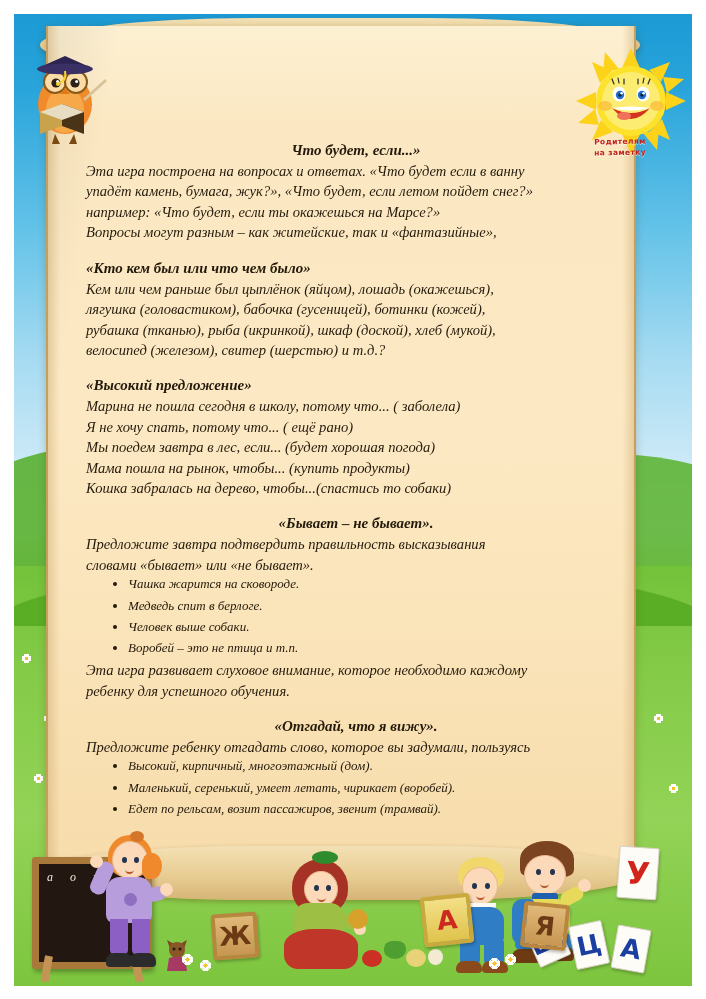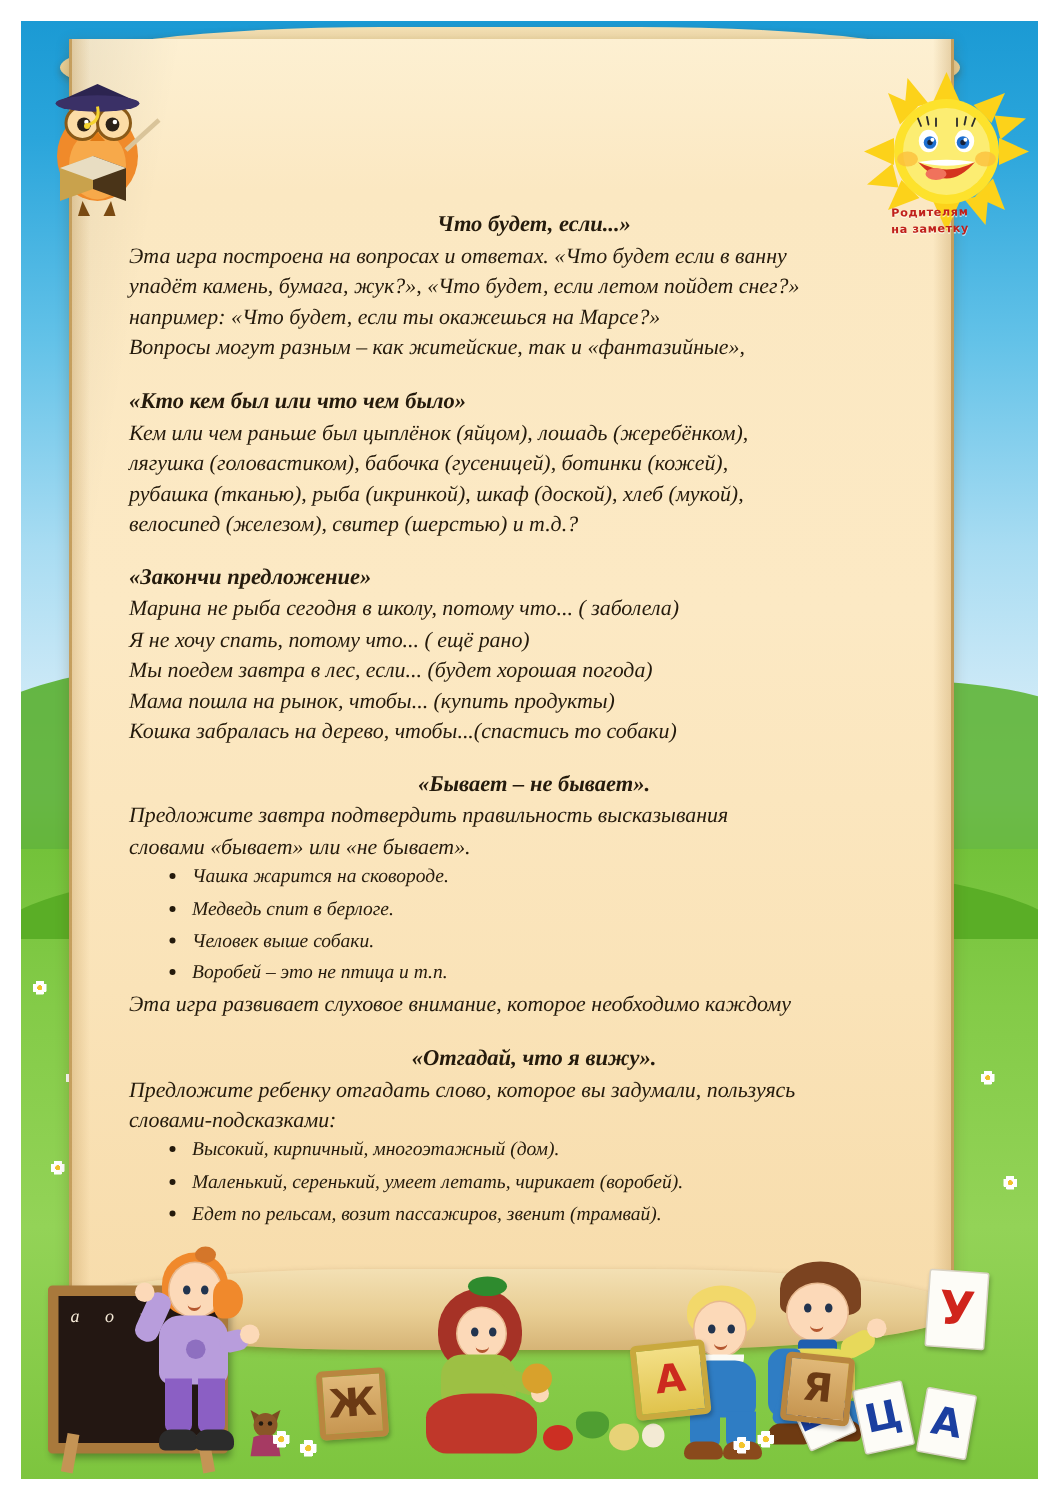--- a/index.html
+++ b/index.html
@@ -398,59 +398,59 @@
       <p>Эта игра построена на вопросах и ответах. «Что будет если в ванну</p>
       <p>упадёт камень, бумага, жук?», «Что будет, если летом пойдет снег?»</p>
       <p>например: «Что будет, если ты окажешься на Марсе?»</p>
       <p>Вопросы могут разным – как житейские, так и «фантазийные»,</p>
     </div>
 
     <div class="gap"></div>
 
     <div>
       <p class="h-left">«Кто кем был или что чем было»</p>
-      <p>Кем или чем раньше был цыплёнок (яйцом), лошадь (жеребёнком),</p>
+      <p>Кем или чем раньше был цыплёнок (яйцом), лошадь (окажешься),</p>
       <p>лягушка (головастиком), бабочка (гусеницей), ботинки (кожей),</p>
       <p>рубашка (тканью), рыба (икринкой), шкаф (доской), хлеб (мукой),</p>
       <p>велосипед (железом), свитер (шерстью) и т.д.?</p>
       <p></p>
     </div>
 
     <div class="gap"></div>
 
     <div>
-      <p class="h-left">«Закончи предложение»</p>
-      <p>Марина не рыба сегодня в школу, потому что... ( заболела)</p>
+      <p class="h-left">«Высокий предложение»</p>
+      <p>Марина не пошла сегодня в школу, потому что... ( заболела)</p>
       <p>Я не хочу спать, потому что... ( ещё рано)</p>
       <p>Мы поедем завтра в лес, если... (будет хорошая погода)</p>
       <p>Мама пошла на рынок, чтобы... (купить продукты)</p>
       <p>Кошка забралась на дерево, чтобы...(спастись то собаки)</p>
     </div>
 
     <div class="gap"></div>
 
     <div>
       <p class="h-center">«Бывает – не бывает».</p>
       <p>Предложите завтра подтвердить правильность высказывания</p>
       <p>словами «бывает» или «не бывает».</p>
       <ul class="bullets">
         <li>Чашка жарится на сковороде.</li>
         <li>Медведь спит в берлоге.</li>
         <li>Человек выше собаки.</li>
         <li>Воробей – это не птица и т.п.</li>
       </ul>
       <p>Эта игра развивает слуховое внимание, которое необходимо каждому</p>
+      <p>ребенку для успешного обучения.</p>
     </div>
 
     <div class="gap"></div>
 
     <div>
       <p class="h-center">«Отгадай, что я вижу».</p>
       <p>Предложите ребенку отгадать слово, которое вы задумали, пользуясь</p>
-      <p>словами-подсказками:</p>
       <ul class="bullets">
         <li>Высокий, кирпичный, многоэтажный (дом).</li>
         <li>Маленький, серенький, умеет летать, чирикает (воробей).</li>
         <li>Едет по рельсам, возит пассажиров, звенит (трамвай).</li>
       </ul>
     </div>
   </div>
 
   <div class="kidsband">
 

